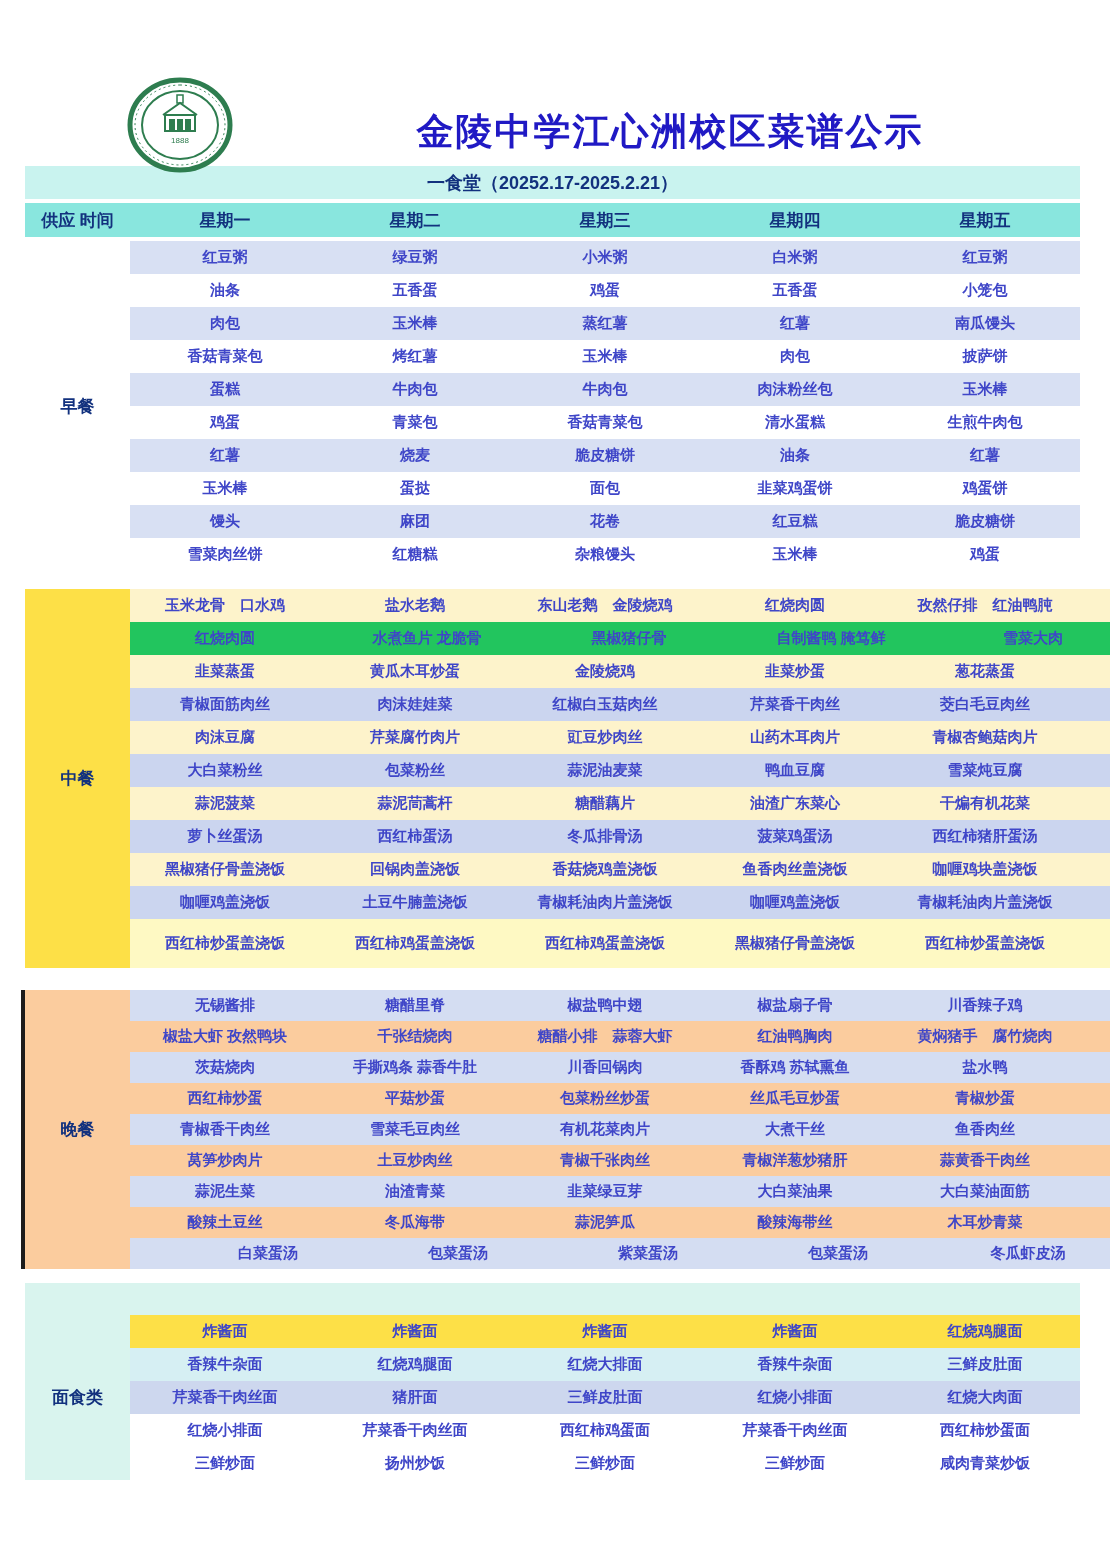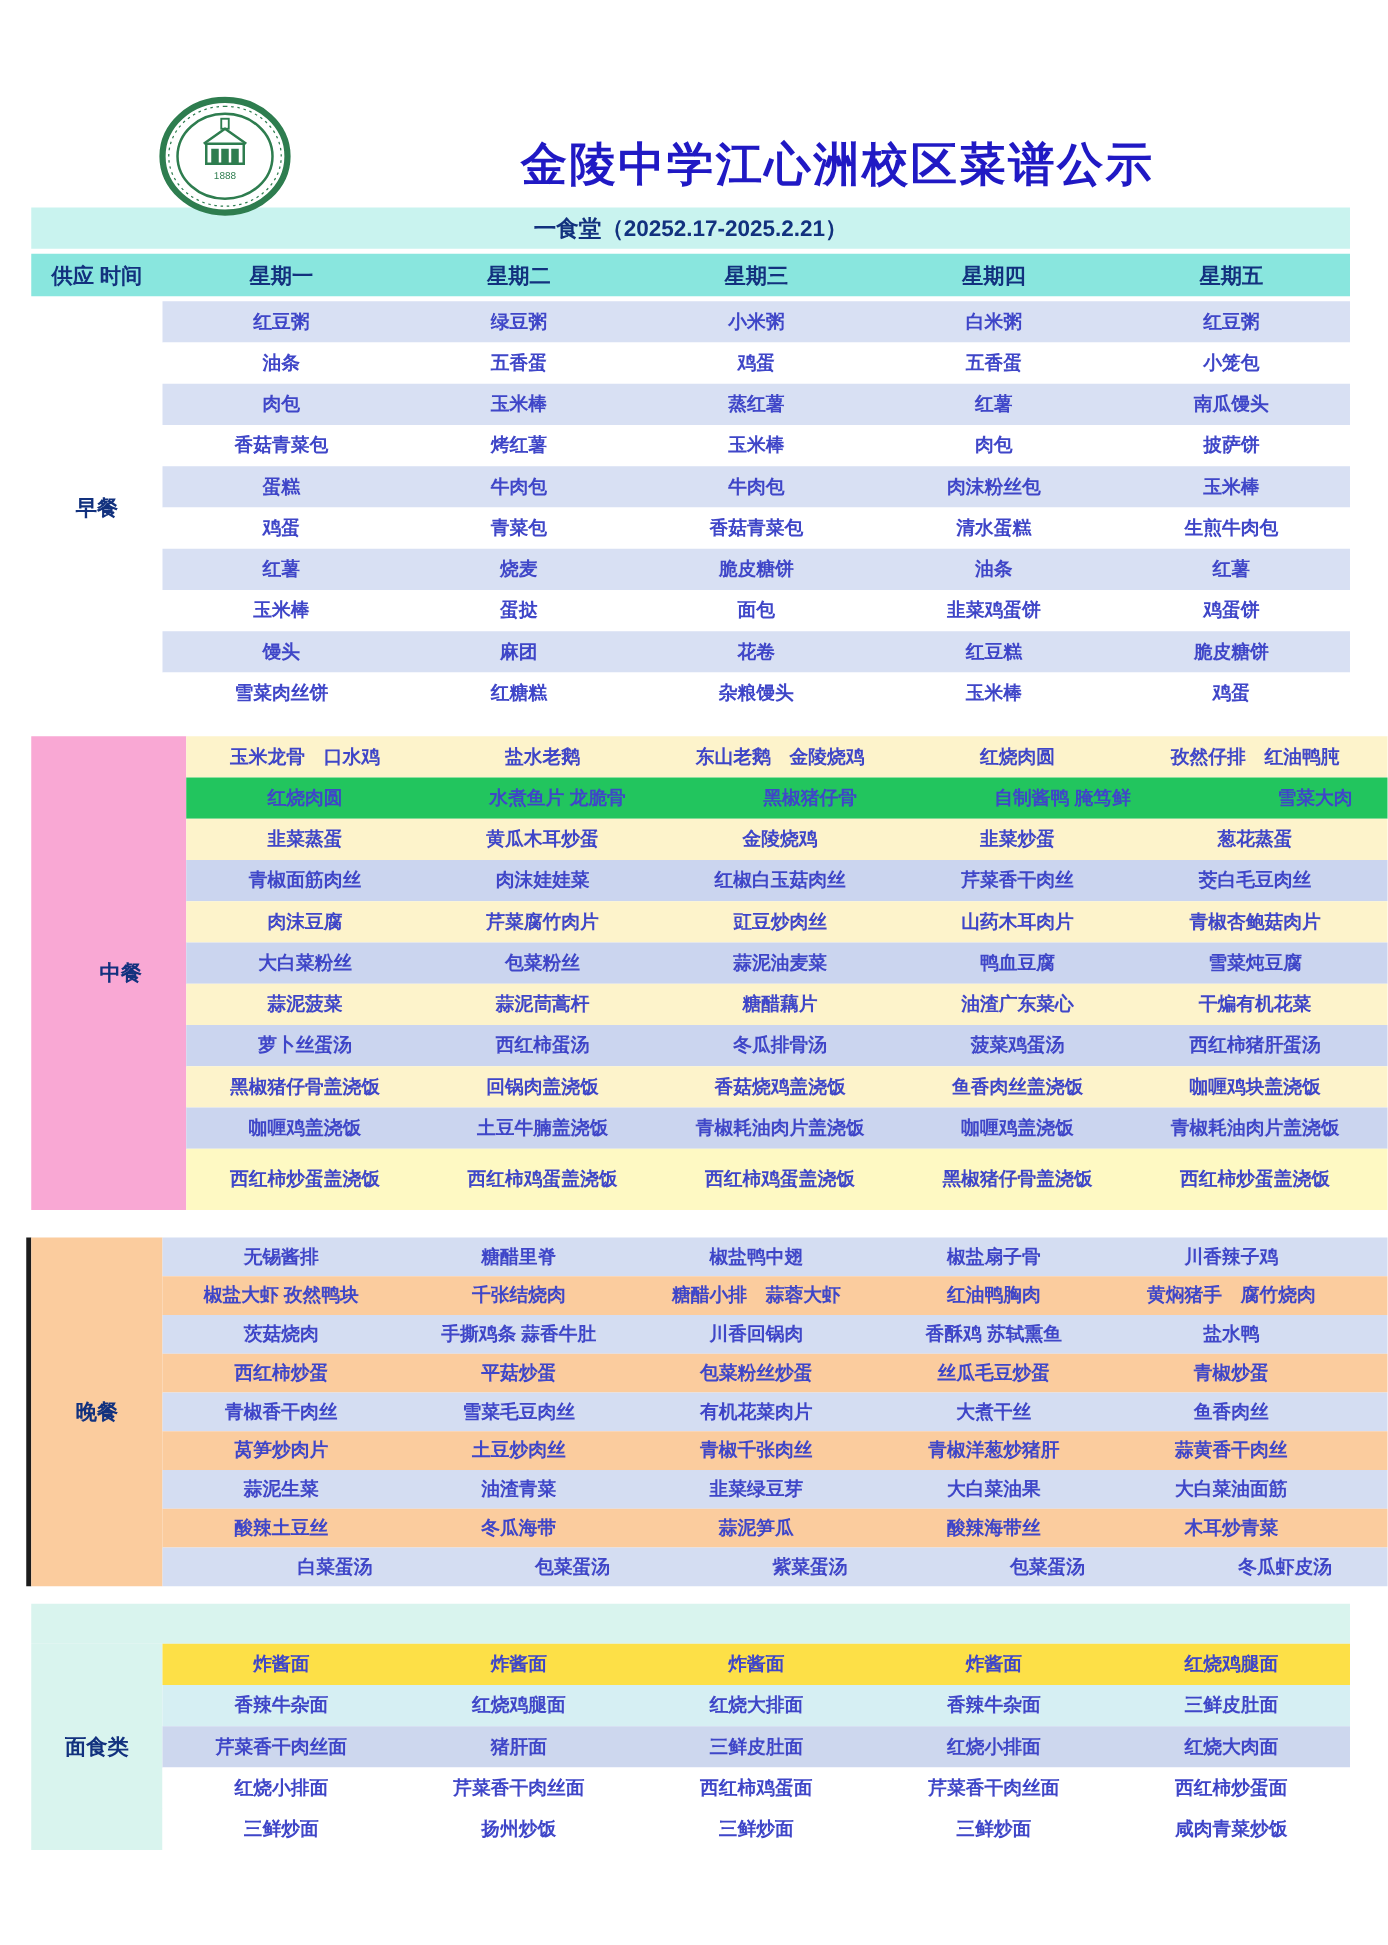--- a/index.html
+++ b/index.html
@@ -140,21 +140,21 @@
                 <div class="cell">红糖糕</div>
                 <div class="cell">杂粮馒头</div>
                 <div class="cell">玉米棒</div>
                 <div class="cell">鸡蛋</div>
               </div>
             </div>
           </div>
         </div>
         <div class="section" style="margin-top: 18px;">
           <div class="sec-body">
-            <div class="sec-label" style="background: #f9a8d4; padding-left: 19px;">中餐</div>
+            <div class="sec-label" style="background: #fde047;">中餐</div>
             <div class="rows">
               <div class="row" style="height: 33px; background: rgb(253, 243, 203);">
                 <div class="cell">玉米龙骨　口水鸡</div>
                 <div class="cell">盐水老鹅</div>
                 <div class="cell">东山老鹅　金陵烧鸡</div>
                 <div class="cell">红烧肉圆</div>
                 <div class="cell">孜然仔排　红油鸭肫</div>
               </div>
               <div class="row" style="height: 33px; background: #22c55e; gap: 12px;">
                 <div class="cell">红烧肉圆</div>

